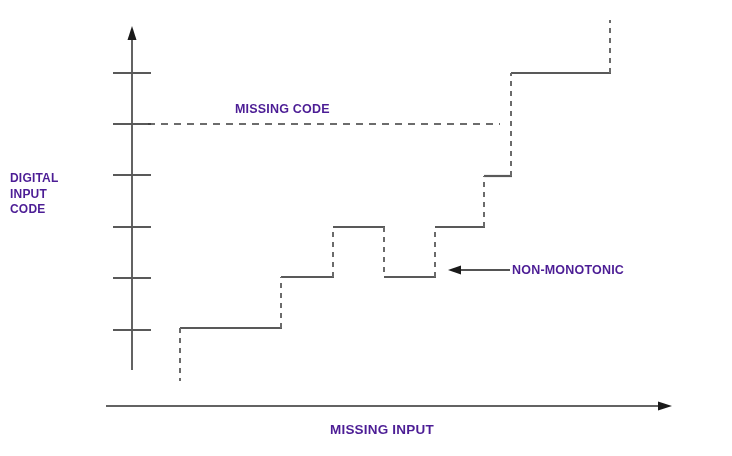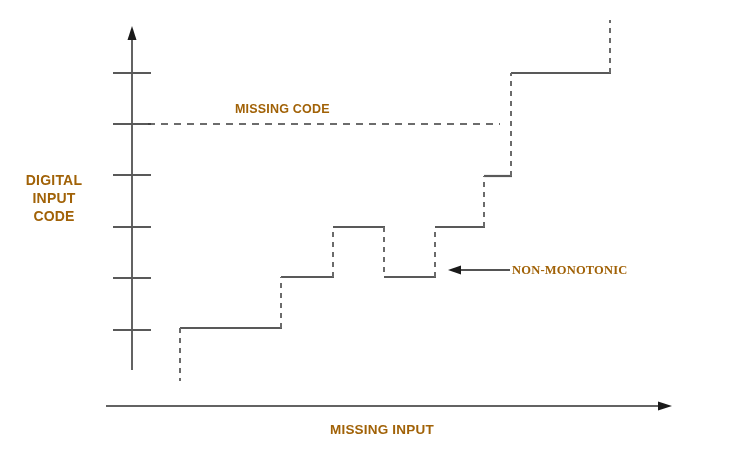--- a/index.html
+++ b/index.html
@@ -19,49 +19,48 @@
   }
   #figure svg {
     position: absolute;
     left: 0;
     top: 0;
   }
   .axis-label {
     position: absolute;
     font-family: "Liberation Sans", sans-serif;
     font-weight: bold;
-    color: #a16207;
+    color: #4c1d95;
     letter-spacing: 0.2px;
     white-space: pre;
     line-height: 1.30;
   }
   #y-axis-label {
     left: 10px;
     top: 171px;
     width: 88px;
-    text-align: center;
-    font-size: 14px;
+    text-align: left;
+    font-size: 12px;
   }
   #x-axis-label {
     left: 330px;
     top: 421px;
     font-size: 13.5px;
   }
   #missing-code-label {
     left: 235px;
     top: 101px;
     font-size: 12.5px;
     font-weight: bold;
   }
   #non-monotonic-label {
     left: 512px;
     top: 262px;
     font-size: 12.5px;
     font-weight: bold;
-    font-family: Liberation Serif, serif;
   }
 </style>
 </head>
 <body>
 
 <div id="figure">
 
   <svg width="732" height="456" viewBox="0 0 732 456">
 
     <g>

